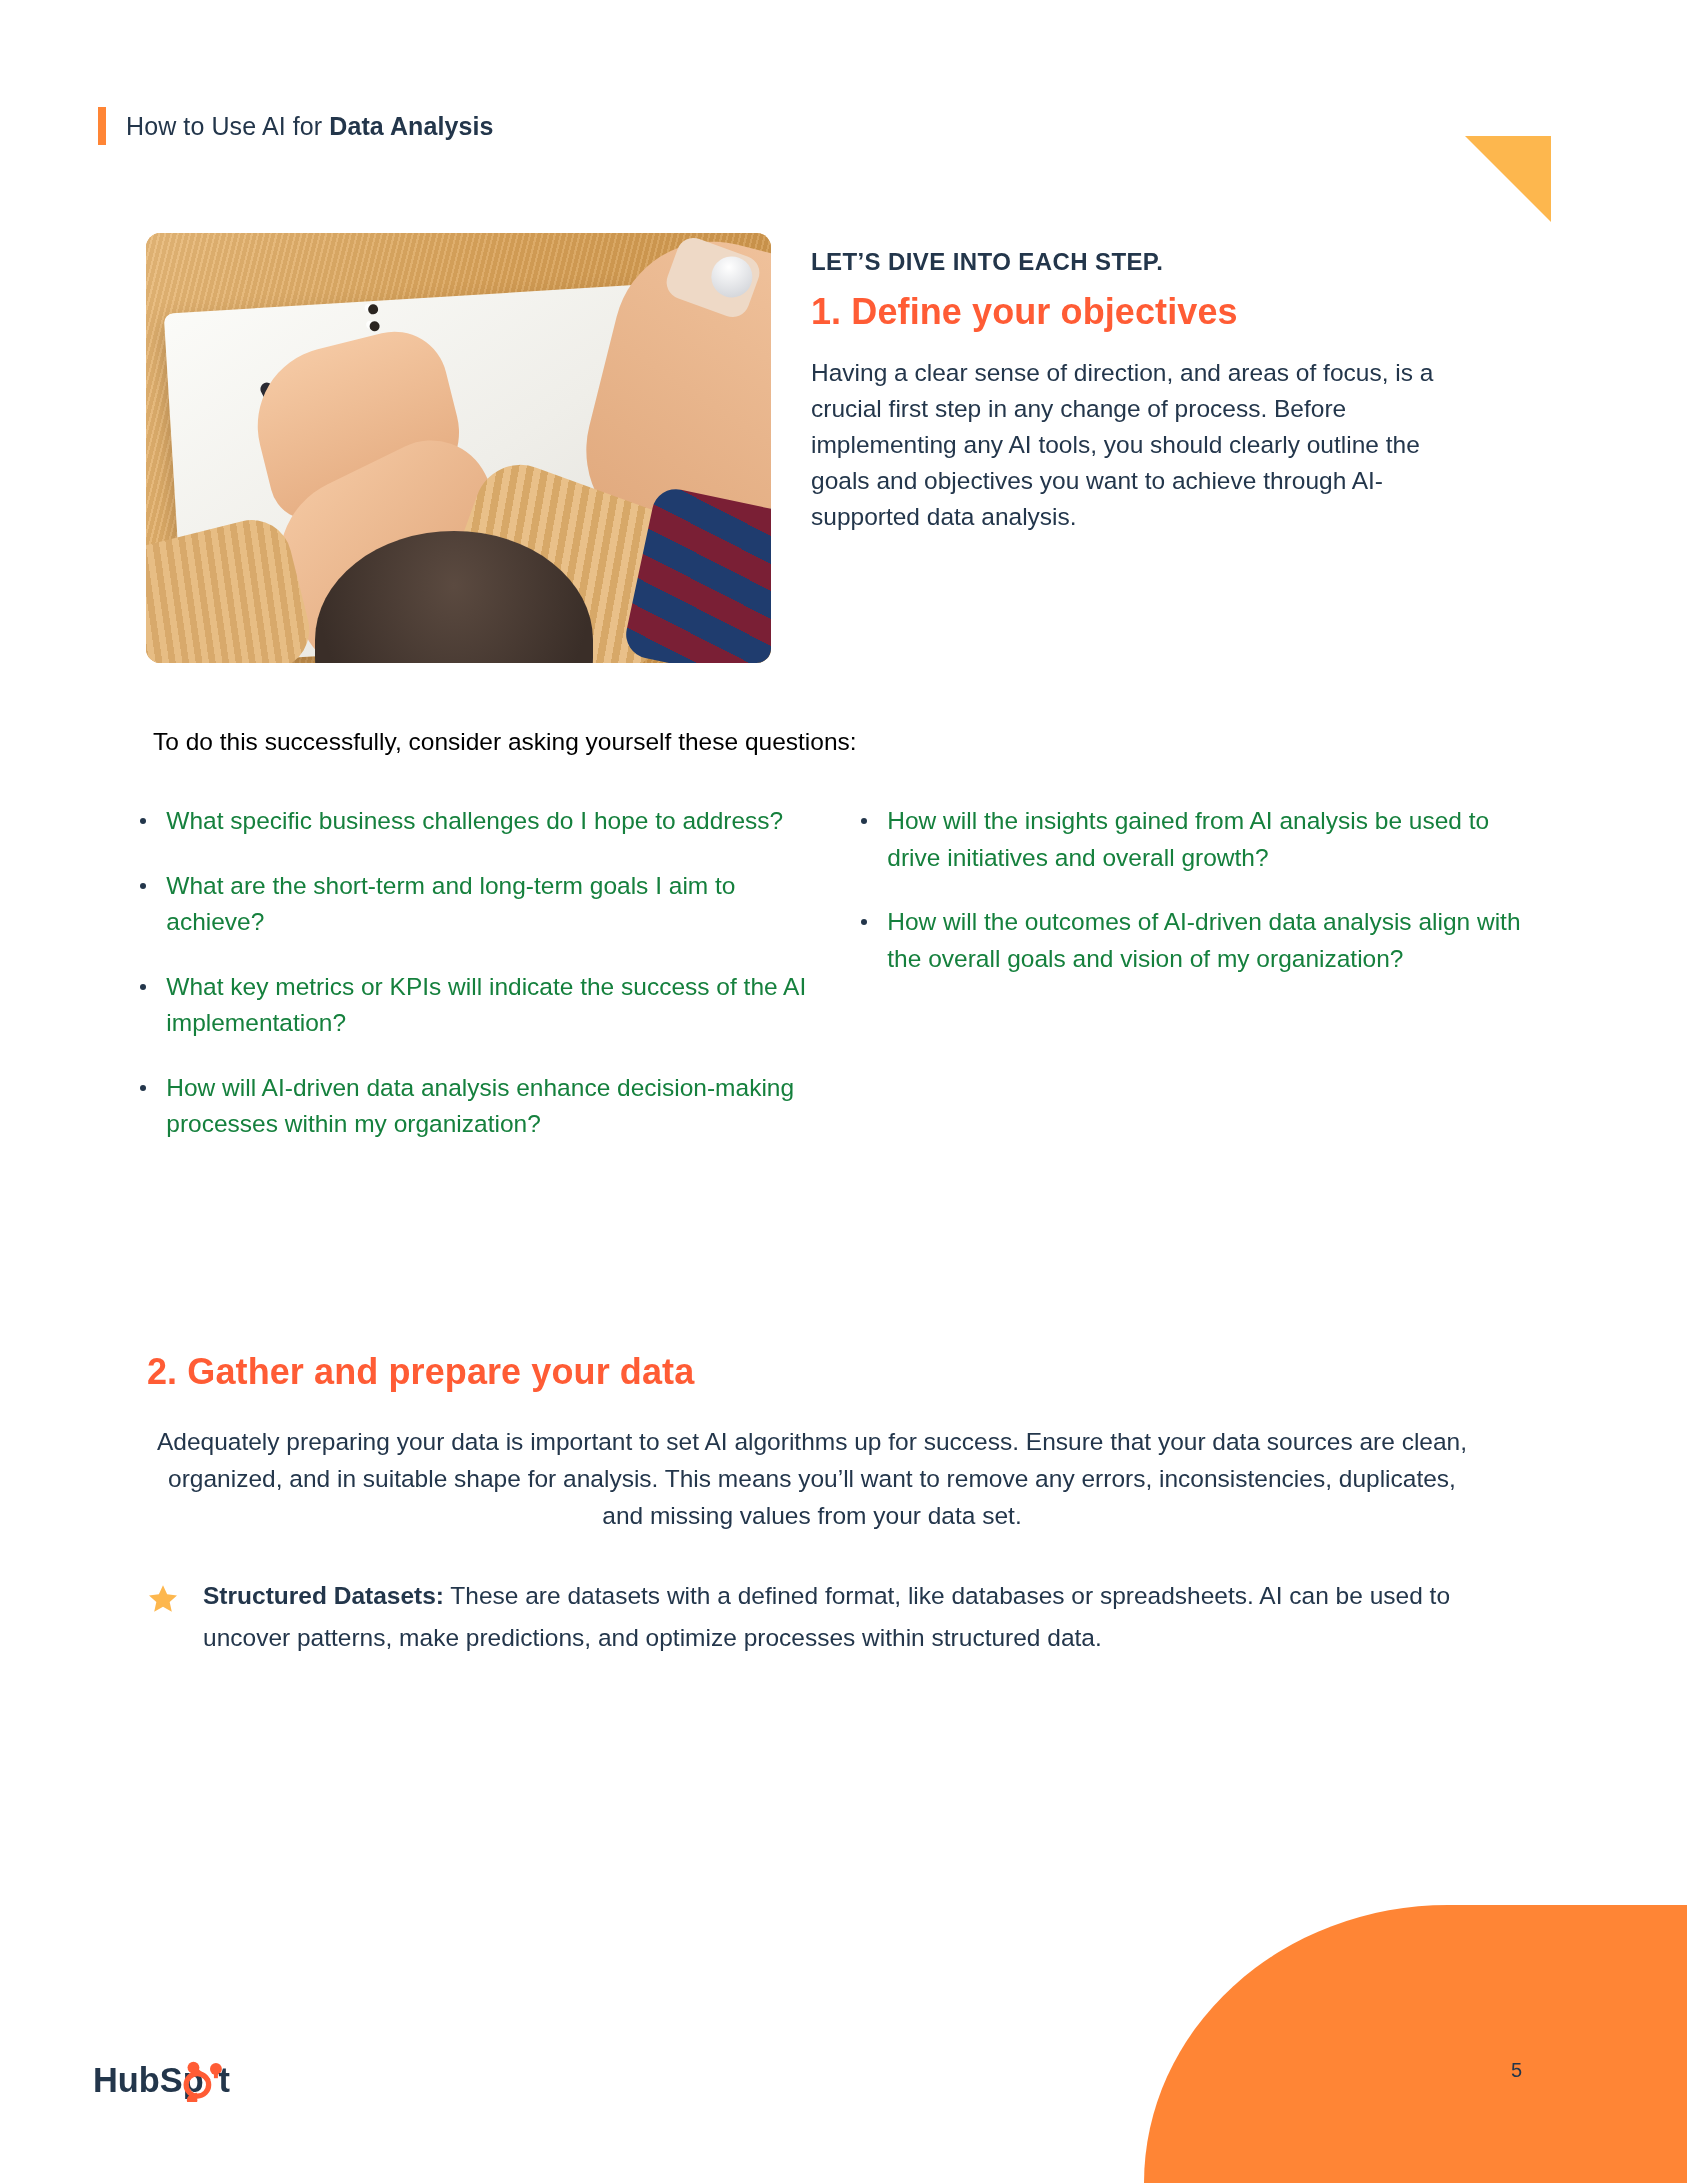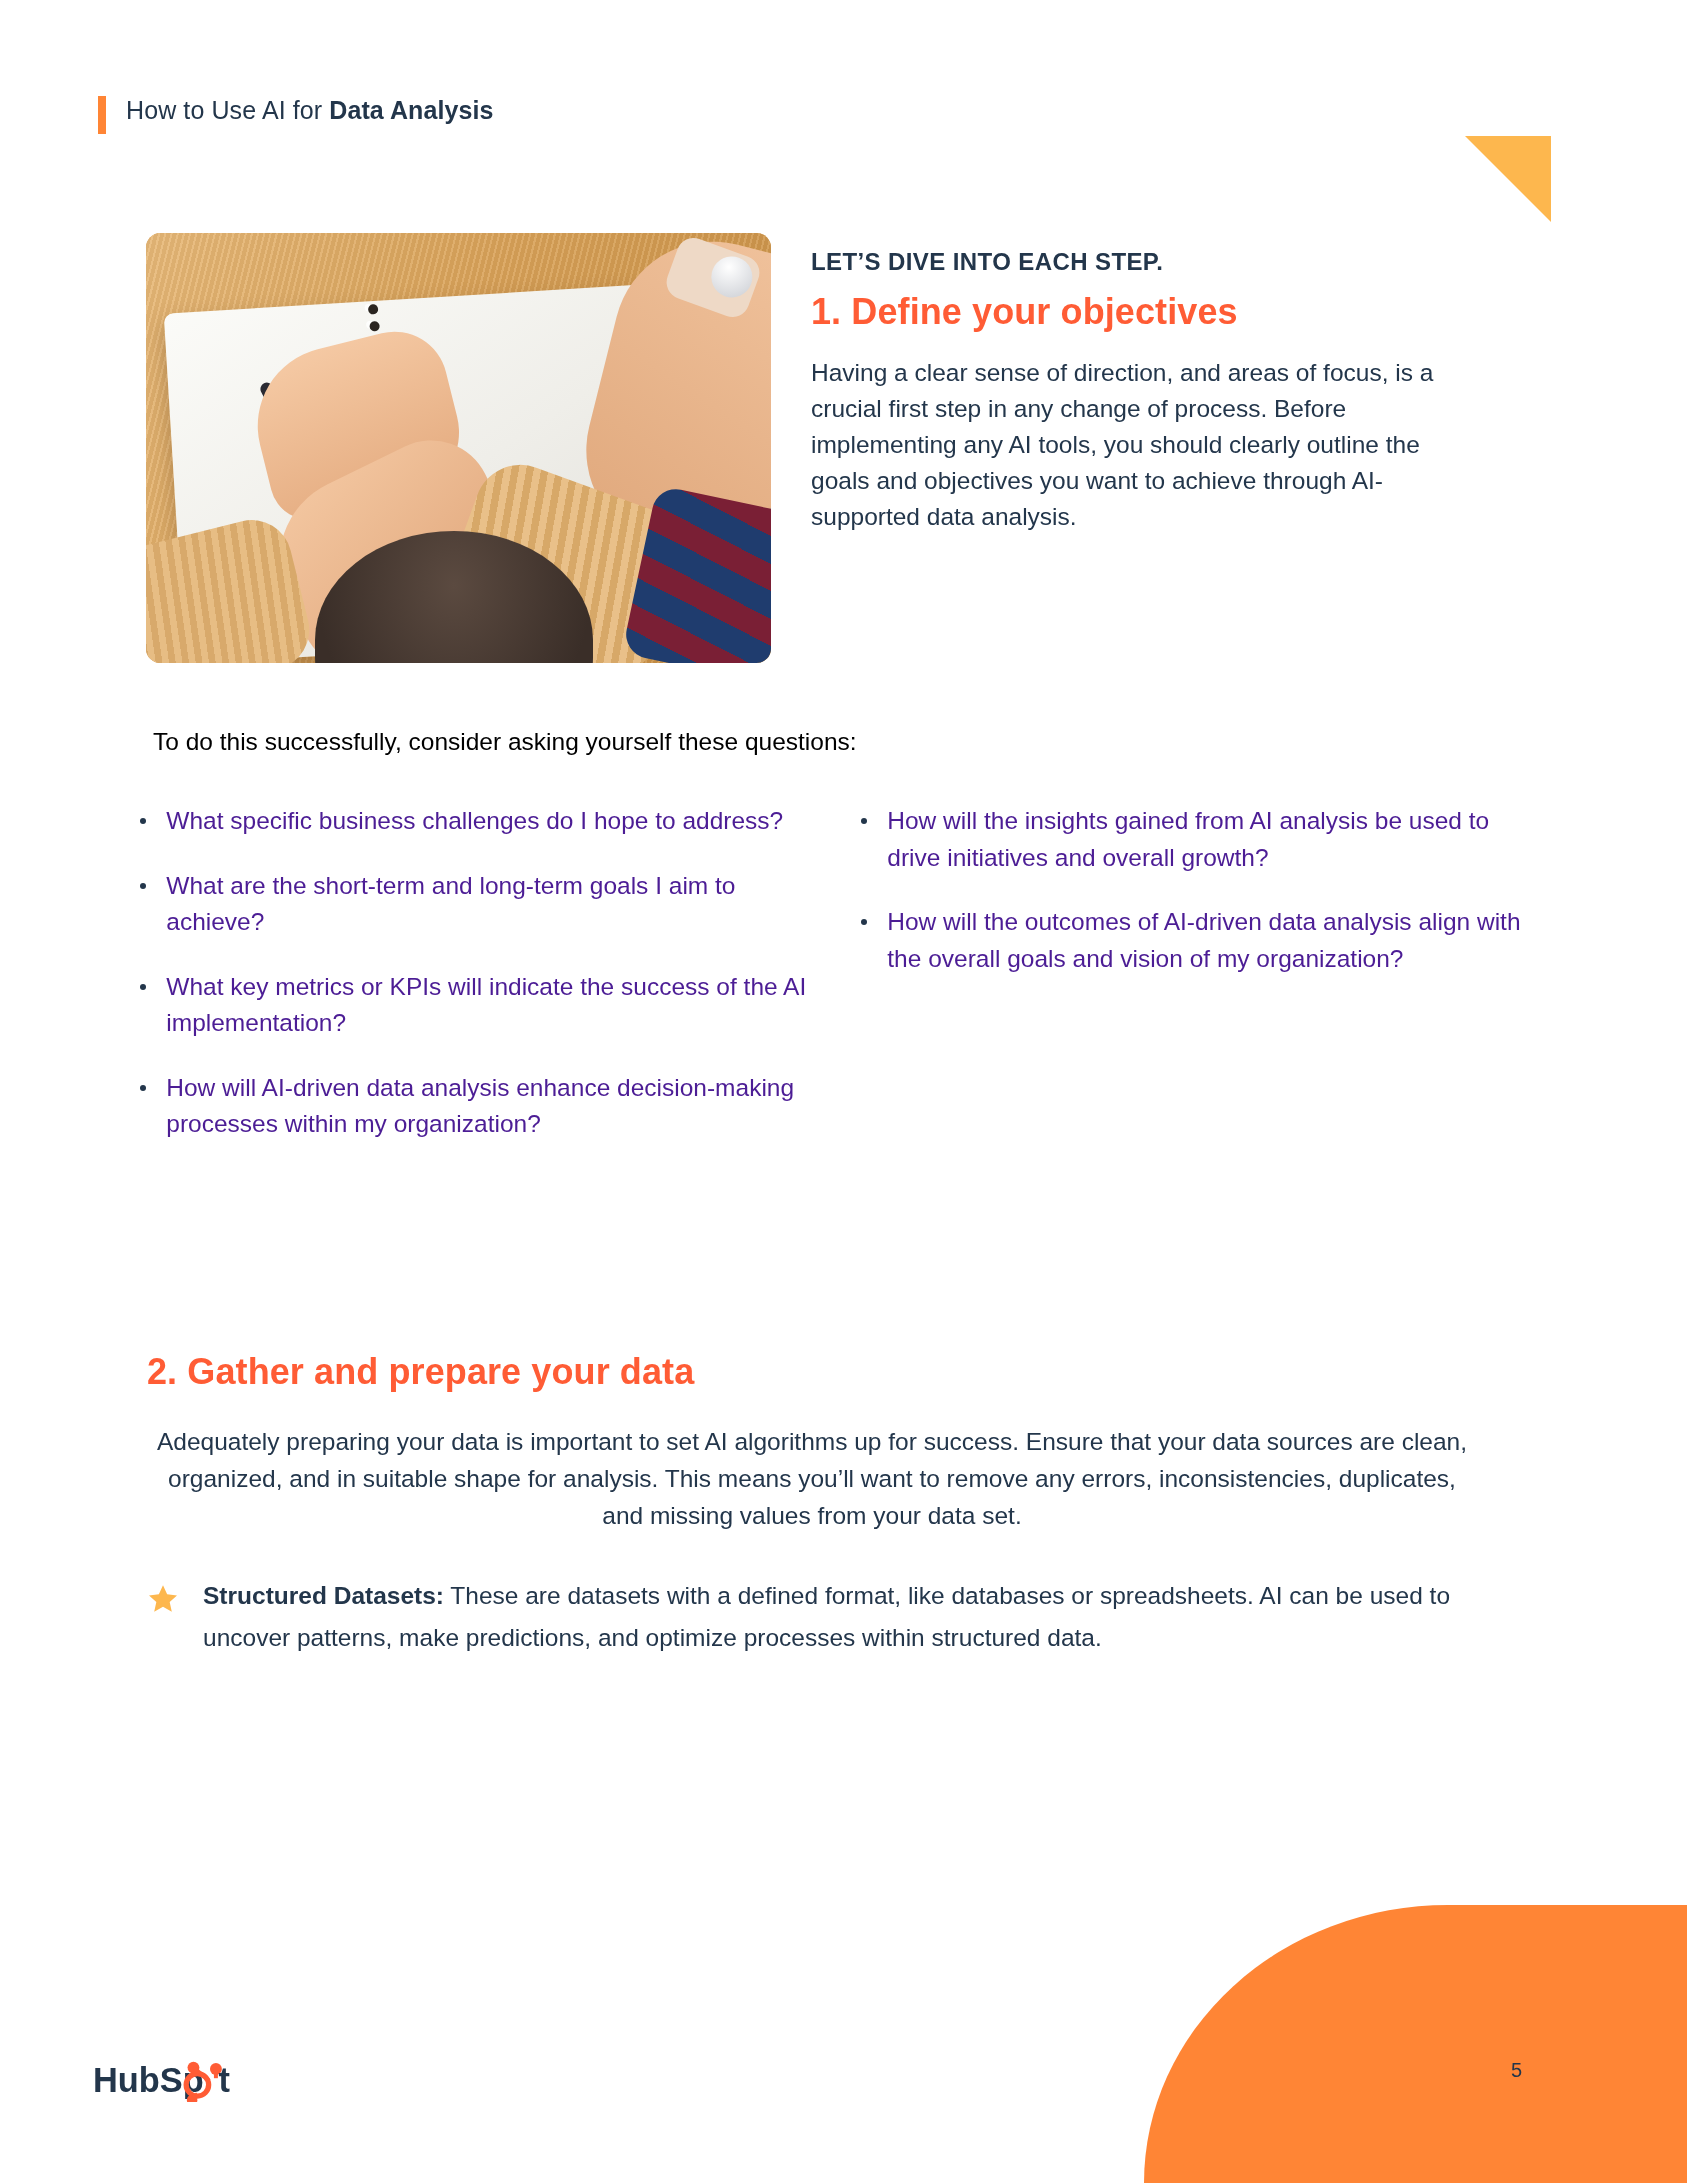--- a/index.html
+++ b/index.html
@@ -34,23 +34,24 @@
     bottom: 0;
     width: 543px;
     height: 278px;
     background: #FF8535;
     border-top-left-radius: 304px 278px;
   }
 
   
   .page-header {
     position: absolute;
-    top: 96px;
+    top: 107px;
     left: 98px;
     display: flex;
+    align-items: center;
     gap: 20px;
   }
   .header-bar {
     width: 8px;
     height: 38px;
     background: #FF8535;
     flex: 0 0 auto;
   }
   .header-text {
     font-size: 25px;
@@ -236,21 +237,21 @@
     display: flex;
     gap: 40px;
   }
   .bullet-col { width: 681px; }
   .bullet-col ul { list-style: none; }
   .bullet-col li {
     display: flex;
     gap: 20px;
     font-size: 24.5px;
     line-height: 1.49;
-    color: #4c1d95;
+    color: #15803d;
     margin-bottom: 28px;
   }
   .bullet-col li .dot {
     flex: 0 0 auto;
     width: 6px; height: 6px;
     border-radius: 50%;
     background: #23364b;
     margin-top: 15px;
     margin-left: 1.3px;
   }

